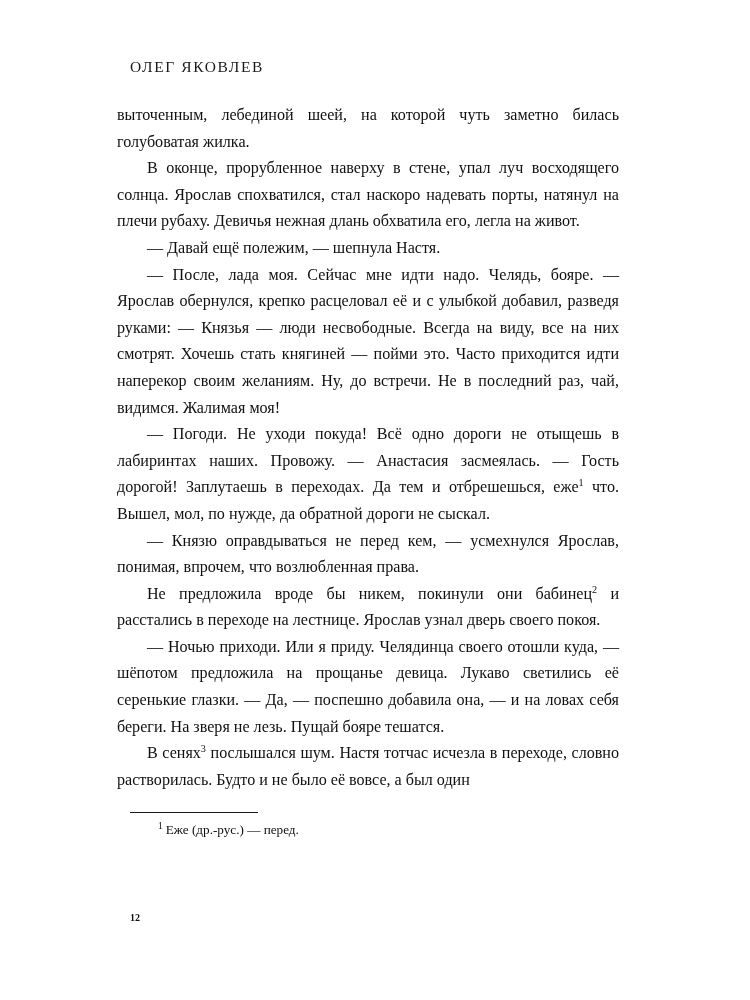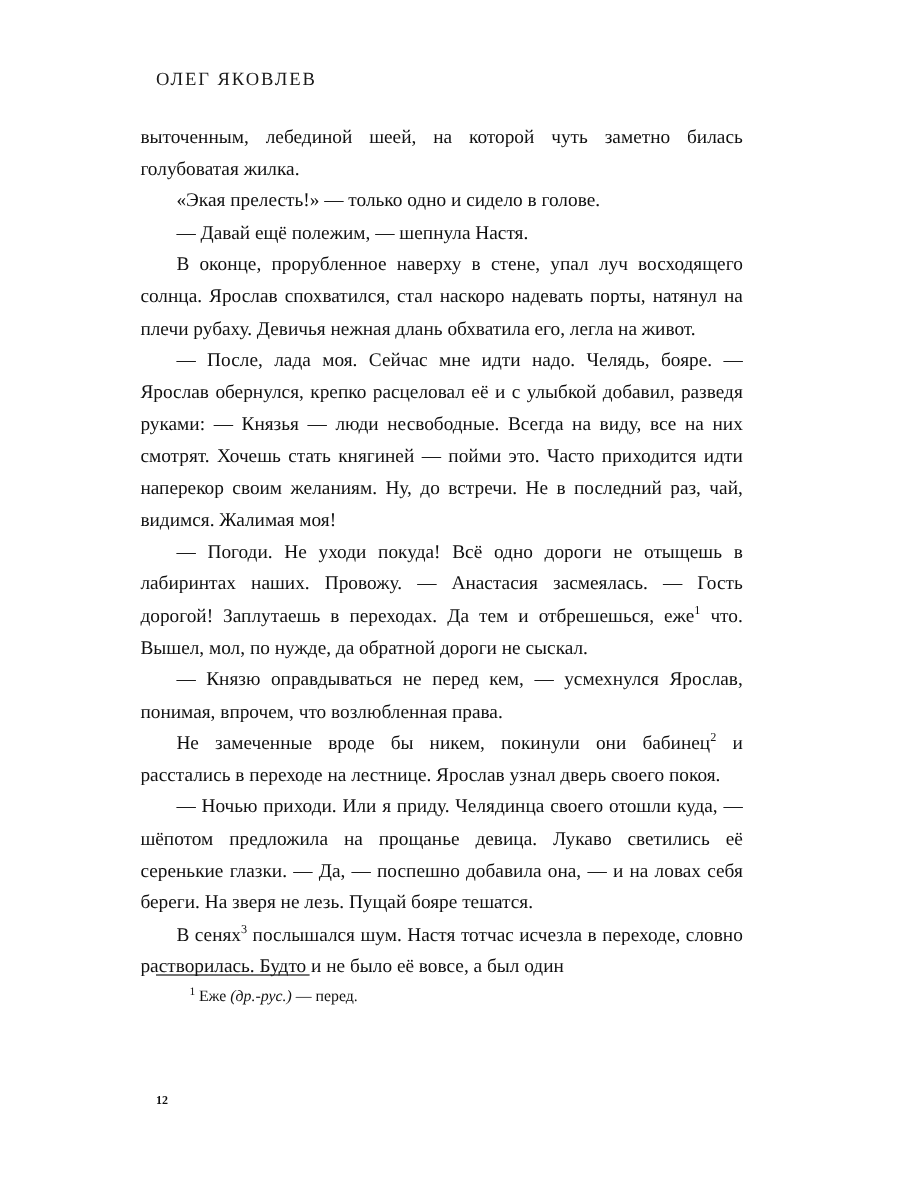--- a/index.html
+++ b/index.html
@@ -76,21 +76,20 @@
     vertical-align: super;
     line-height: 0;
     padding-right: 3px;
   }
   .body-text sup {
     font-size: 10.2px;
     vertical-align: super;
     line-height: 0;
   }
   .it {
-    font-style: italic;
   }
   .folio {
     position: absolute;
     left: 130px;
     top: 912px;
     font-size: 10px;
     font-weight: 700;
     color: #101010;
     font-family: "Liberation Serif", serif;
   }
@@ -99,33 +98,32 @@
 <body>
 
 <div class="page">
 
   <div class="running-head">ОЛЕГ ЯКОВЛЕВ</div>
 
   <div class="body-text">
 
     <p class="noindent">выточенным, лебединой шеей, на которой чуть заметно билась голубоватая жилка.</p>
 
-    <p>«Экая прелесть!» — только одно и сидело в голове.</p>
+
+    <p>В оконце, прорубленное наверху в стене, упал луч восходящего солнца. Ярослав спохватился, стал наскоро надевать порты, натянул на плечи рубаху. Девичья нежная длань обхватила его, легла на живот.</p>
 
     <p>— Давай ещё полежим, — шепнула Настя.</p>
-
-    <p>В оконце, прорубленное наверху в стене, упал луч восходящего солнца. Ярослав спохватился, стал наскоро надевать порты, натянул на плечи рубаху. Девичья нежная длань обхватила его, легла на живот.</p>
 
     <p>— После, лада моя. Сейчас мне идти надо. Челядь, бояре. — Ярослав обернулся, крепко расцеловал её и с улыбкой добавил, разведя руками: — Князья — люди несвободные. Всегда на виду, все на них смотрят. Хочешь стать княгиней — пойми это. Часто приходится идти наперекор своим желаниям. Ну, до встречи. Не в последний раз, чай, видимся. Жалимая моя!</p>
 
     <p><span>— Погоди. Не уходи покуда! Всё одно дороги не отыщешь в лабиринтах наших. Провожу. — Анастасия засмеялась. — Гость дорогой! Заплутаешь в переходах. Да тем и отбрешешься, еже</span><sup>1</sup><span> что. Вышел, мол, по нужде, да обратной дороги не сыскал.</span></p>
 
     <p>— Князю оправдываться не перед кем, — усмехнулся Ярослав, понимая, впрочем, что возлюбленная права.</p>
 
-    <p><span>Не замеченные вроде бы никем, покинули они бабинец</span><sup>2</sup><span> и расстались в переходе на лестнице. Ярослав узнал дверь своего покоя.</span></p>
+    <p><span>Не предложила вроде бы никем, покинули они бабинец</span><sup>2</sup><span> и расстались в переходе на лестнице. Ярослав узнал дверь своего покоя.</span></p>
 
     <p>— Ночью приходи. Или я приду. Челядинца своего отошли куда, — шёпотом предложила на прощанье девица. Лукаво светились её серенькие глазки. — Да, — поспешно добавила она, — и на ловах себя береги. На зверя не лезь. Пущай бояре тешатся.</p>
 
     <p><span>В сенях</span><sup>3</sup><span> послышался шум. Настя тотчас исчезла в переходе, словно растворилась. Будто и не было её вовсе, а был один</span></p>
 
   </div>
 
   <div class="footnotes">
     <div class="rule"></div>
 

